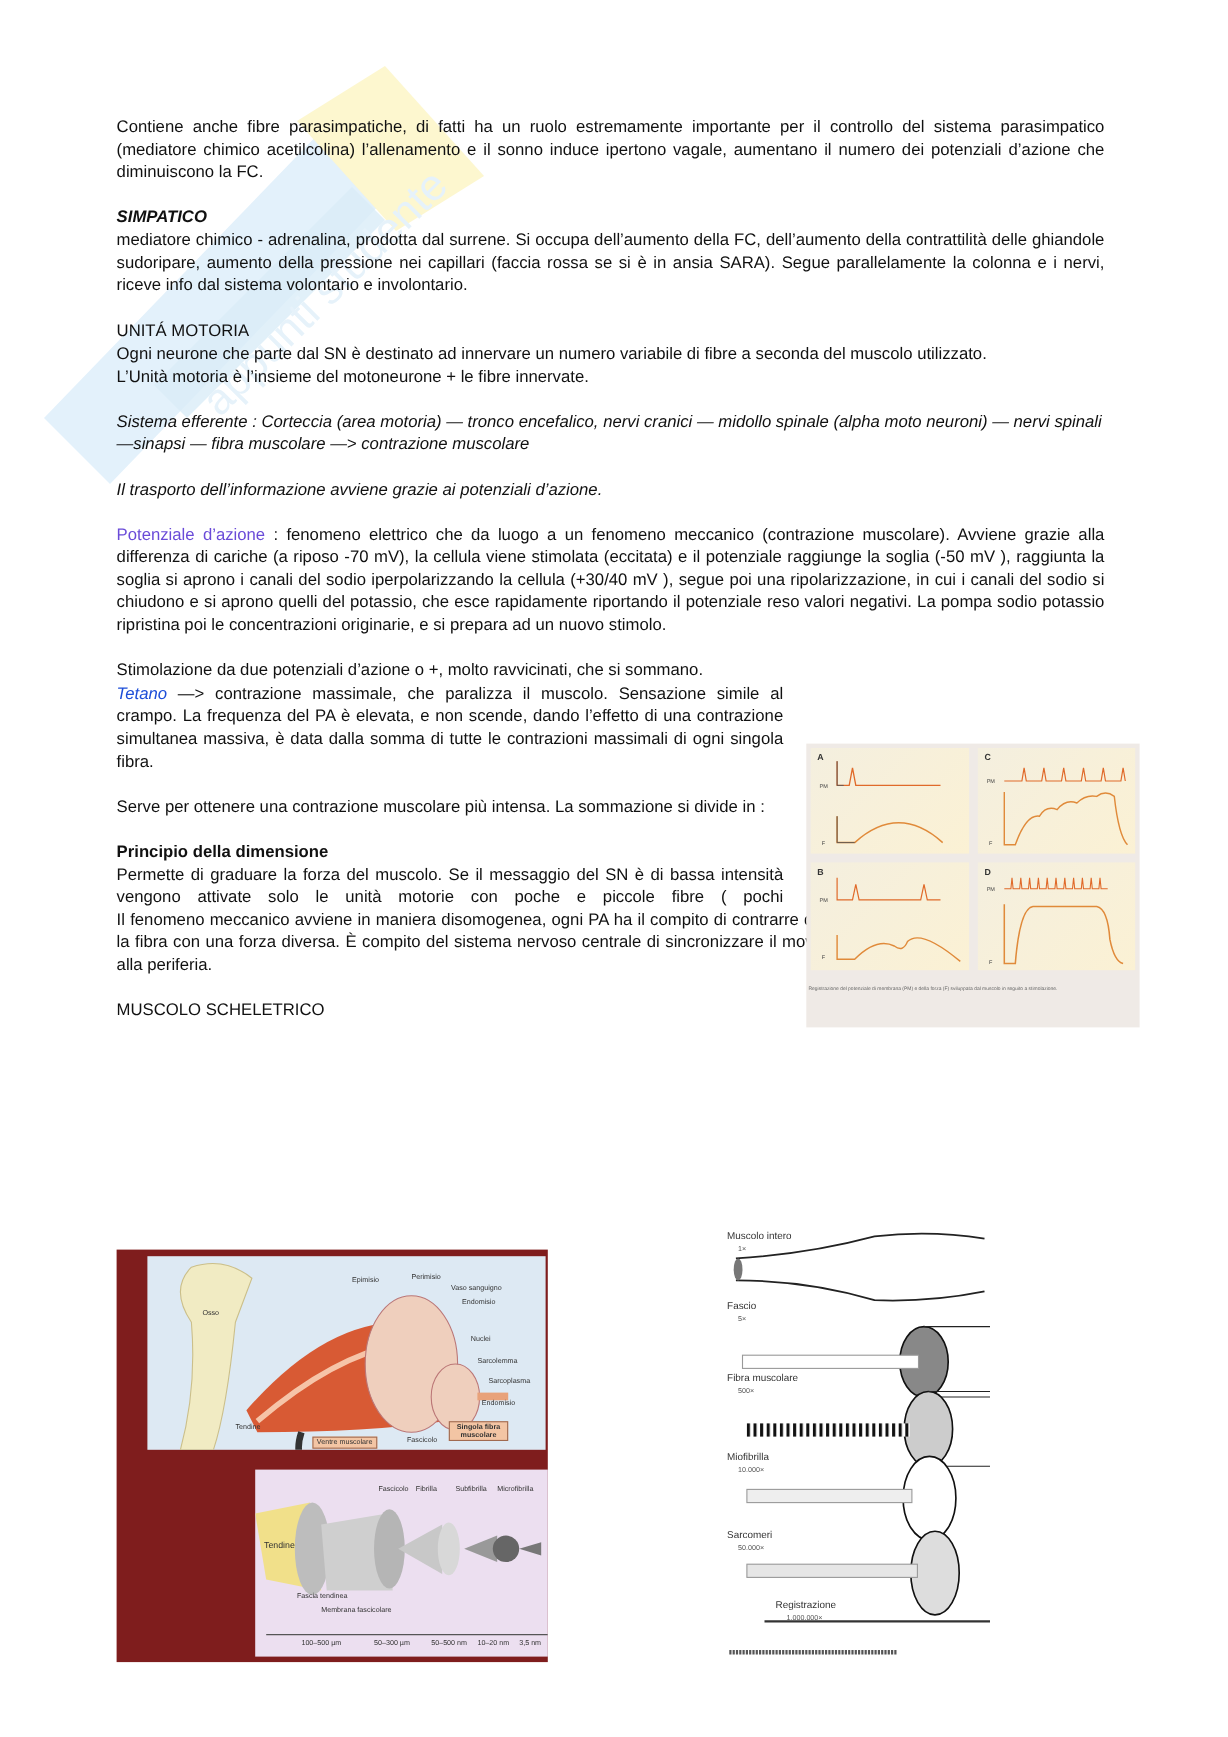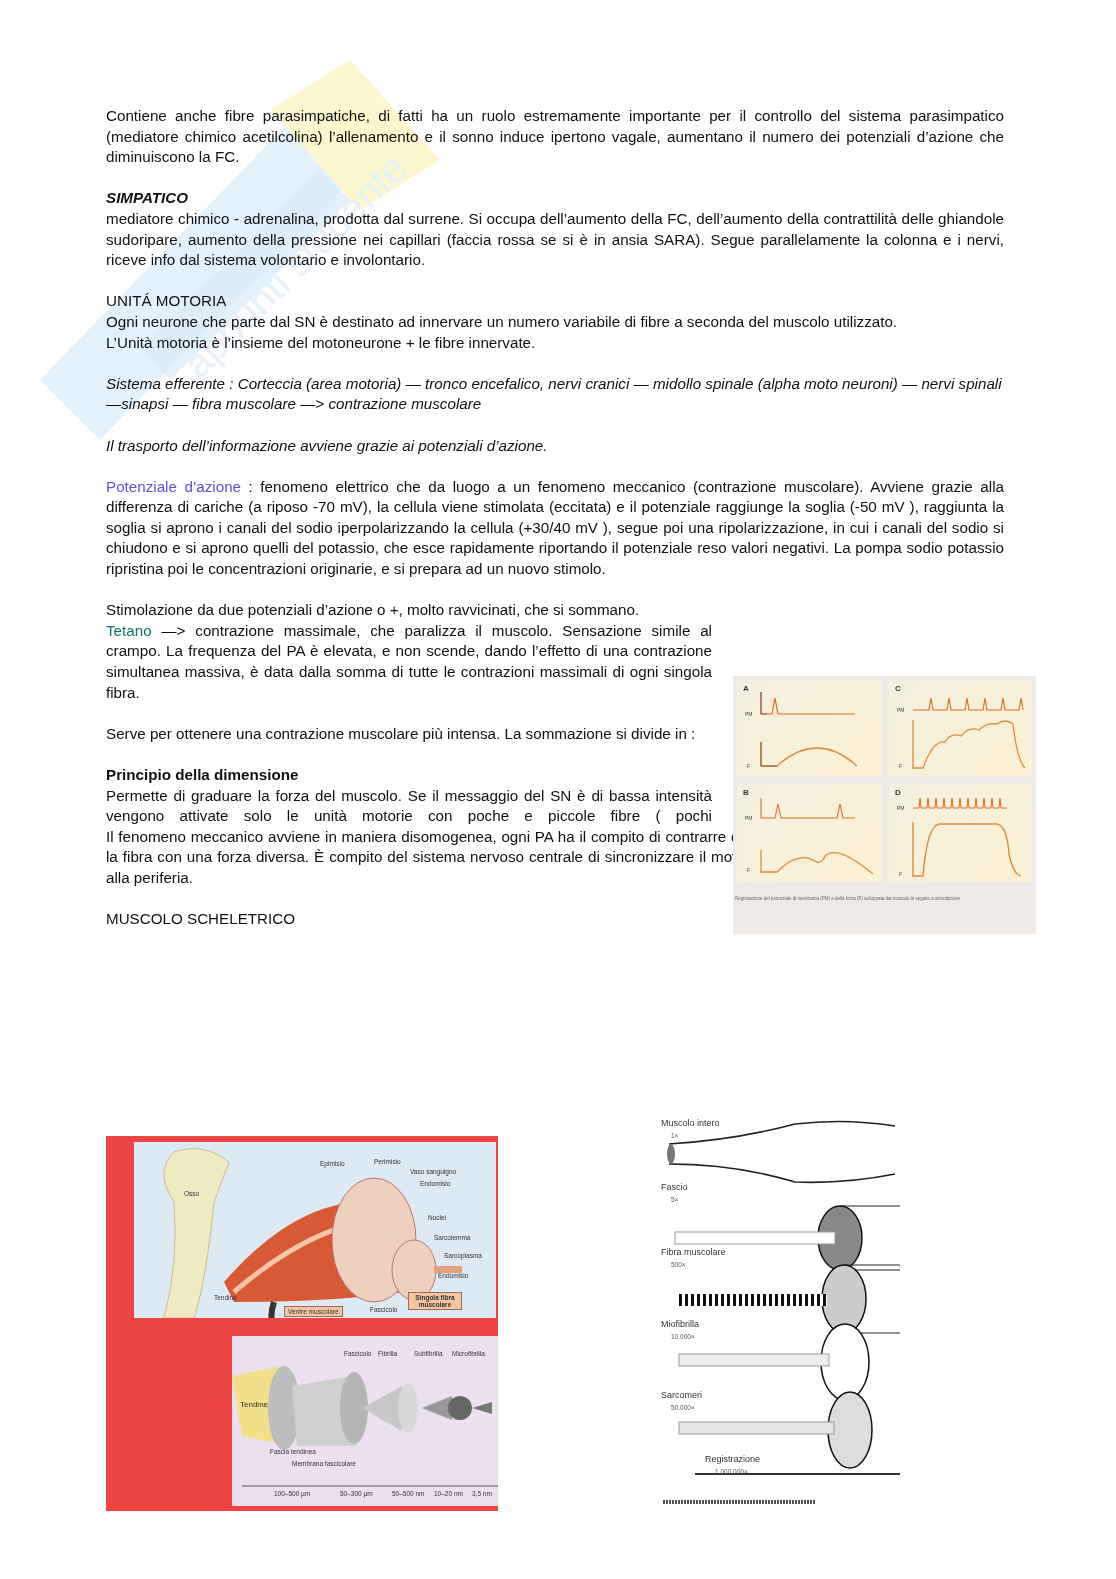--- a/index.html
+++ b/index.html
@@ -7,32 +7,32 @@
          font-family: "Liberation Sans", sans-serif; color: #111; }
   .wm { position: absolute; left: 20px; top: 40px; width: 480px; height: 420px; pointer-events: none; }
   .page { position: absolute; left: 106px; top: 106px; width: 898px; font-size: 15.2px; line-height: 20.6px; }
   p { margin: 0; }
   .j { text-align: justify; }
   .gap { height: 20.6px; }
   .it { font-style: italic; }
   .b { font-weight: bold; }
   .bi { font-weight: bold; font-style: italic; }
   .purple { color: #6a4bd8; font-weight: normal; }
-  .red { color: #0f766e; }
+  .red { color: #1d4ed8; font-style: italic; }
   .u { text-decoration: underline; }
   .narrow { width: 606px; }
   ol { margin: 0; padding-left: 28px; }
   ol li { padding-left: 0; }
   
   .emg { position: absolute; left: 733px; top: 676px; width: 303px; height: 258px; background: #efeae6; }
   .panel { position: absolute; background: linear-gradient(135deg,#f4efdf,#fbf1d4); }
   .panel-label { position: absolute; left: 6px; top: 4px; font-size: 8px; font-weight: bold; color: #333; }
   .caption { position: absolute; left: 2px; top: 220px; width: 298px; font-size: 4.5px; line-height: 6px; color: #666; }
   
-  .anat { position: absolute; left: 106px; top: 1136px; width: 392px; height: 375px; background: #ef4444; }
+  .anat { position: absolute; left: 106px; top: 1136px; width: 392px; height: 375px; background: #7f1d1d; }
   .anat-top { position: absolute; left: 28px; top: 6px; width: 362px; height: 176px; background: #dde9f3; }
   .anat-bot { position: absolute; left: 126px; top: 200px; width: 266px; height: 170px; background: #ecdff0; }
   .lbl { position: absolute; font-size: 6.5px; color: #333; white-space: nowrap; }
   .tag { position: absolute; font-size: 6.5px; background: #f3c5a4; border: 1px solid #a06a50; padding: 1px 3px; color: #333; }
   
   .hier { position: absolute; left: 655px; top: 1114px; width: 250px; height: 400px; }
   .hl { position: absolute; font-size: 9px; color: #333; white-space: nowrap; }
   .hm { position: absolute; font-size: 6.5px; color: #555; white-space: nowrap; }
 </style>
 </head>

